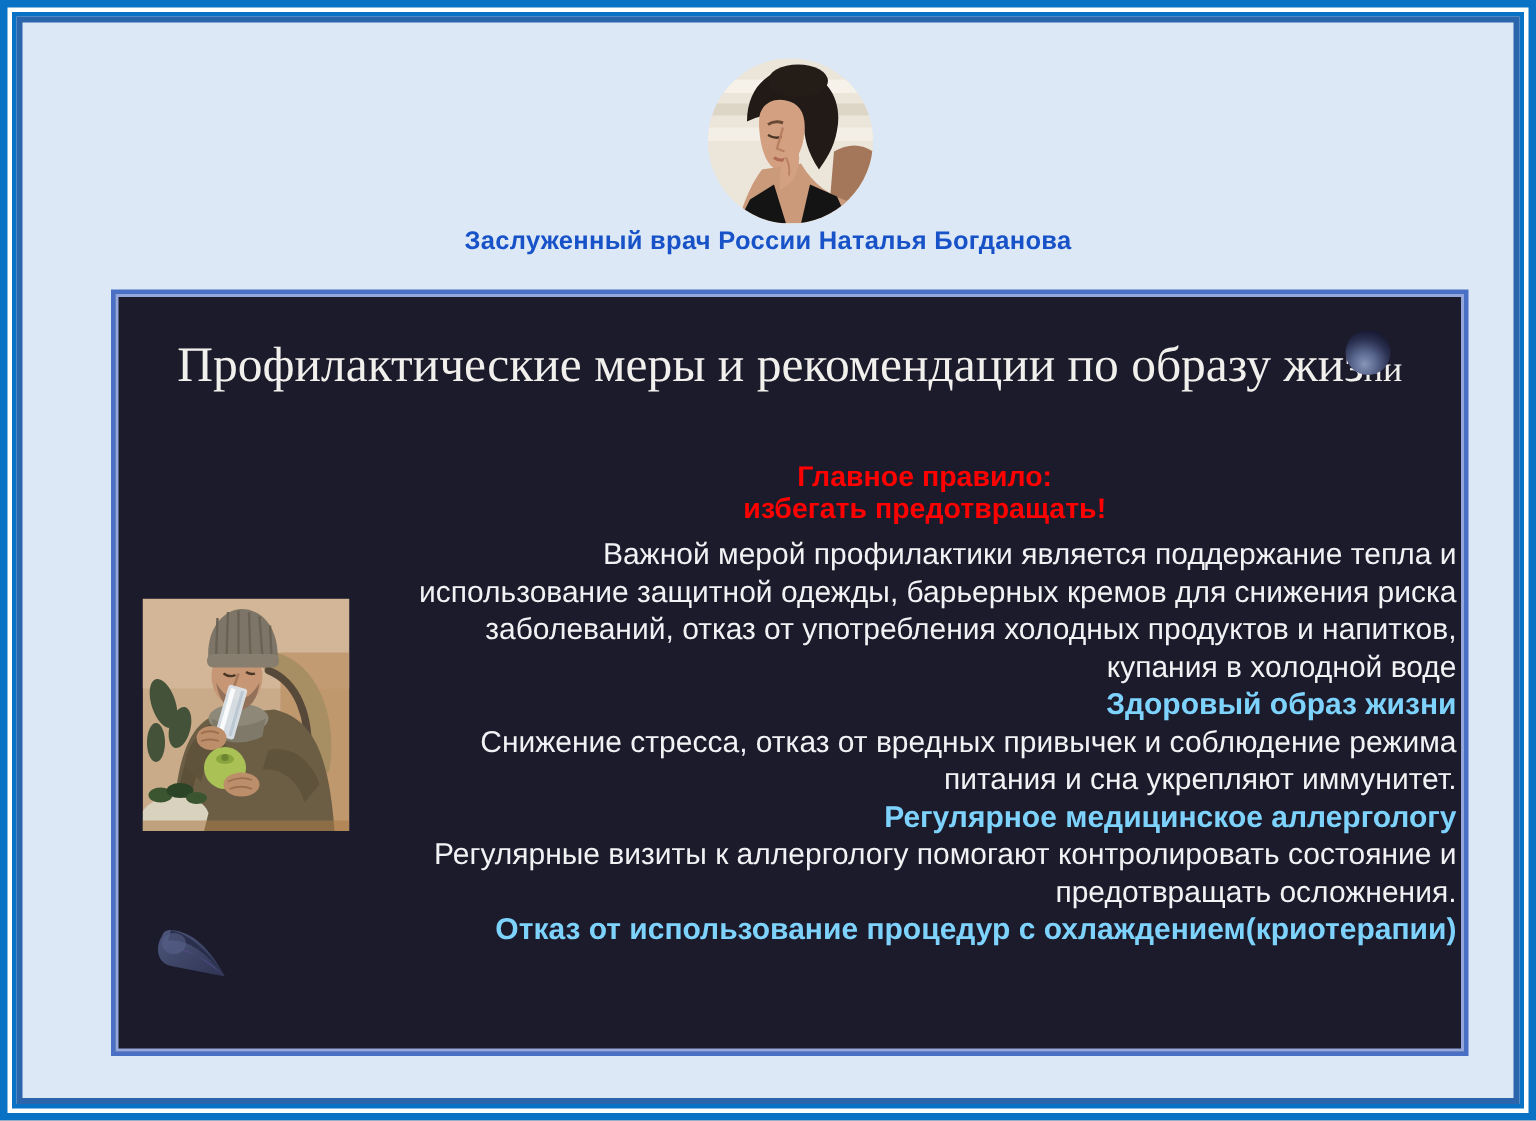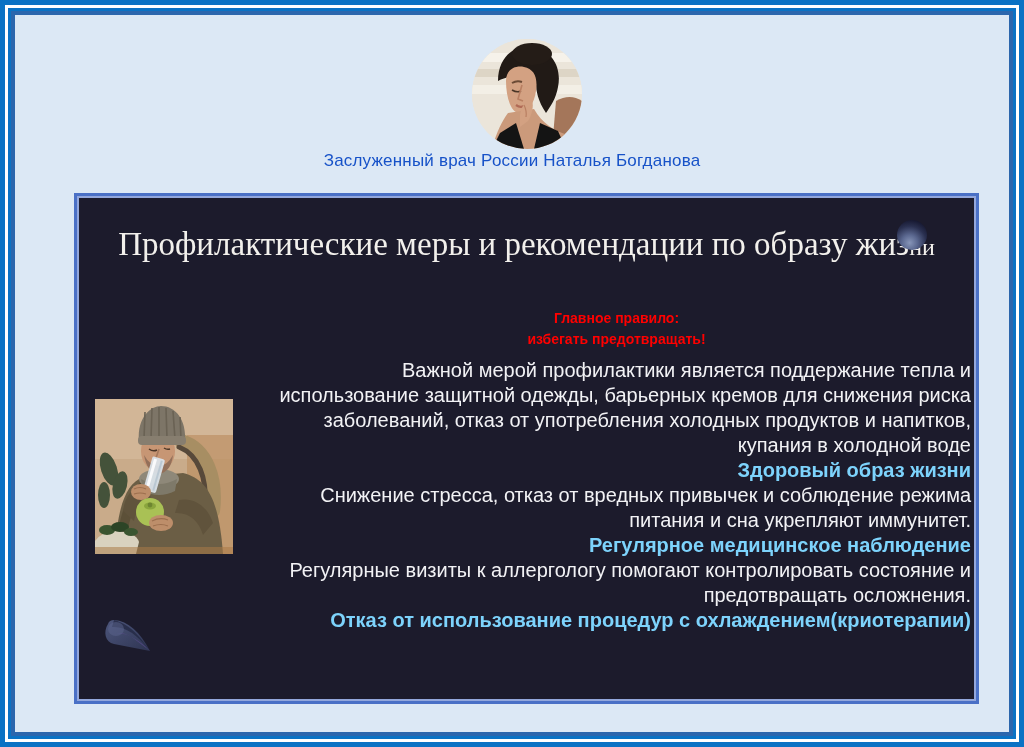--- a/index.html
+++ b/index.html
@@ -14,41 +14,41 @@
     position:absolute;inset:11px;background:#dce8f5;
     border:4px solid #2b66ad;box-sizing:border-box;
   }
   
   .avatar{
     position:absolute;left:457px;top:24px;width:110px;height:110px;
     border-radius:50%;overflow:hidden;background:#ebe5da;
   }
   .caption{
     position:absolute;left:0;top:136px;width:100%;text-align:center;
-    color:#1752c8;font-weight:normal;font-size:17px;letter-spacing:0.2px;
+    color:#1752c8;font-weight:bold;font-size:17px;letter-spacing:0.2px;
   }
   
   .slide{
     position:absolute;left:62px;top:181px;width:899px;height:505px;
     background:#1c1b2c;box-sizing:border-box;
     border:2px solid #93a7dc;outline:3px solid #4a70c6;
   }
   .slide-title{
     position:absolute;left:0;top:26px;width:100%;text-align:center;
     font-family:"Liberation Serif","DejaVu Serif",serif;
     font-size:33px;line-height:40px;color:#f2f0ec;white-space:nowrap;
   }
   .slide-title .tail{font-size:24px;}
   .moon{
     position:absolute;left:818px;top:22px;width:30px;height:30px;border-radius:50%;
     background:radial-gradient(circle at 42% 76%, #8795b8 0%, #5a678f 28%, #2a3050 58%, #12132a 85%);
   }
   .highlight{
     position:absolute;left:180px;top:110px;width:715px;text-align:center;
-    color:#ff0000;font-weight:bold;font-size:14px;line-height:21px;
+    color:#ff0000;font-weight:bold;font-size:19px;line-height:21px;
   }
   .body-text{
     position:absolute;left:180px;top:160px;width:712px;
     color:#f2f2f5;font-size:20px;line-height:25px;text-align:right;
   }
   .body-text p{margin:0;white-space:pre-wrap;}
   .body-text p.red{color:#7dd3fc;font-weight:bold;}
   .photo{
     position:absolute;left:16px;top:201px;width:138px;height:155px;overflow:hidden;
   }
@@ -96,21 +96,21 @@
 
       <div class="highlight">
         <div>Главное правило:</div>
         <div>избегать предотвращать!</div>
       </div>
 
       <div class="body-text">
         <p class="white">Важной мерой профилактики является поддержание тепла и использование защитной одежды, барьерных кремов для снижения риска заболеваний, отказ от употребления холодных продуктов и напитков, купания в холодной воде</p>
         <p class="red">Здоровый образ жизни</p>
         <p class="white">Снижение стресса, отказ от вредных привычек и соблюдение режима питания и сна укрепляют иммунитет.</p>
-        <p class="red"> Регулярное медицинское наблюдение</p>
+        <p class="red"> Регулярное медицинское аллергологу</p>
         <p class="white">Регулярные визиты к аллергологу помогают контролировать состояние и предотвращать осложнения.</p>
         <p class="red">Отказ от использование процедур с охлаждением(криотерапии)</p>
       </div>
 
       <div class="photo">
         <svg width="138" height="155" viewBox="0 0 138 155">
           <rect width="138" height="155" fill="#c9ab8a"></rect>
           <rect width="138" height="60" fill="#d2b697"></rect>
           <rect x="92" y="36" width="46" height="119" fill="#bb8d60" opacity="0.65"></rect>
           <g fill="#44523a">

